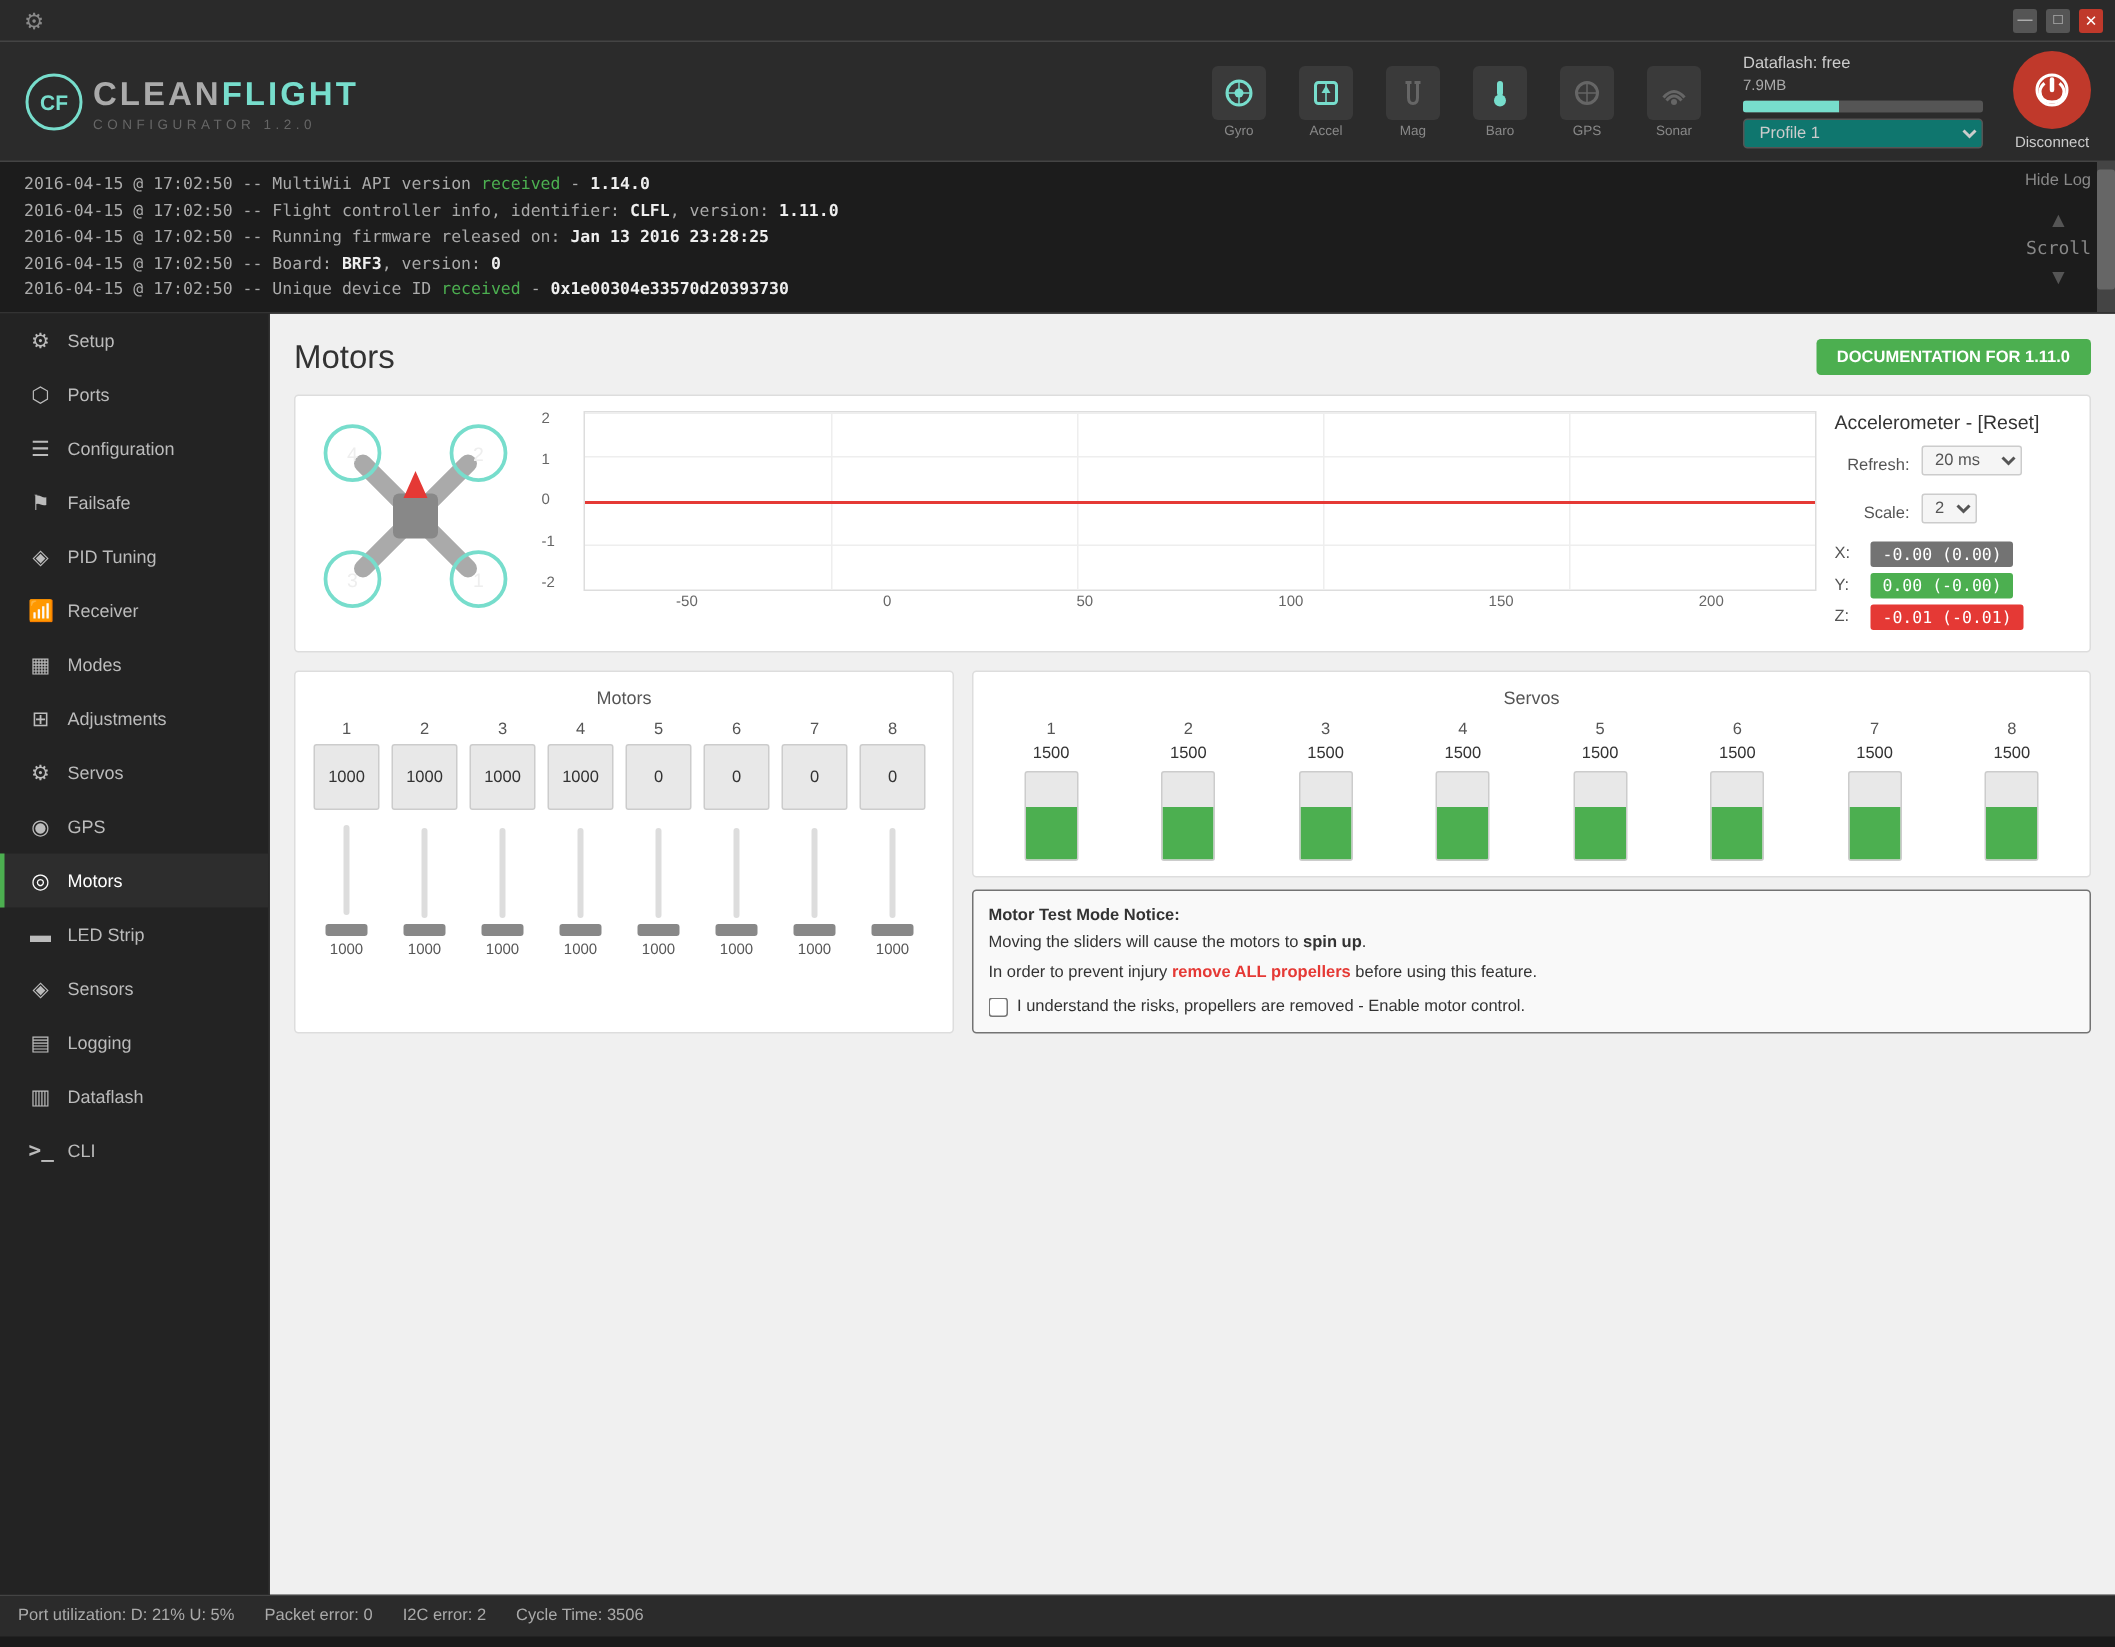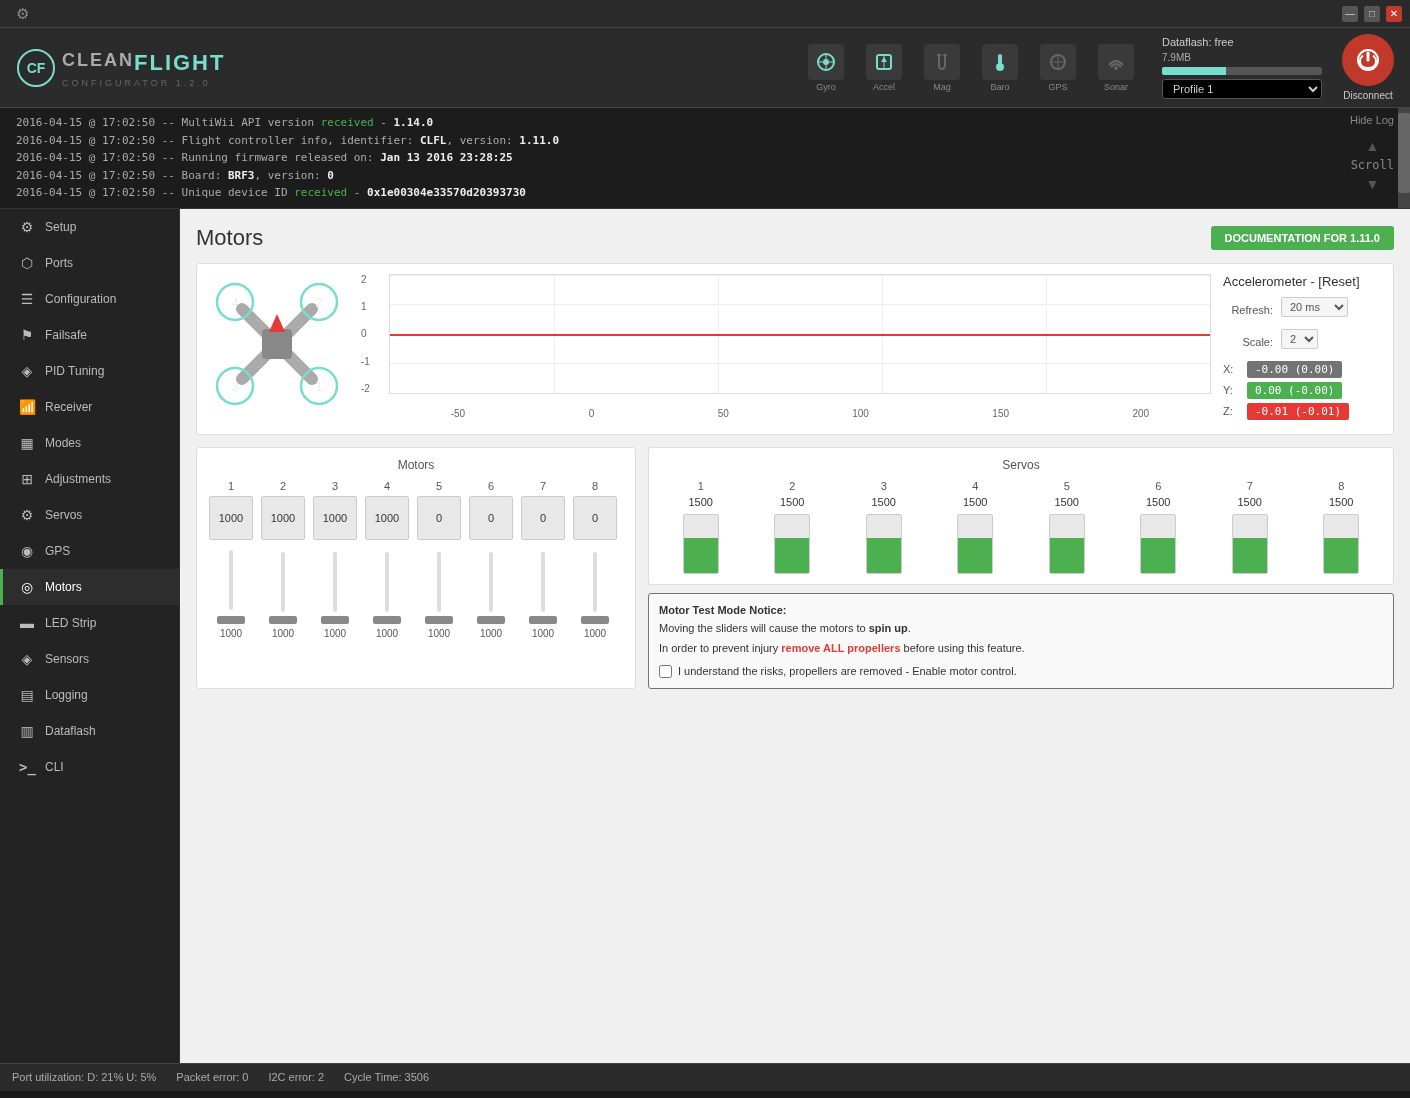--- a/index.html
+++ b/index.html
@@ -9,35 +9,35 @@
     .titlebar { background: #2a2a2a; height: 28px; display: flex; align-items: center; justify-content: flex-end; padding: 0 8px; gap: 6px; border-bottom: 1px solid #444; }
     .titlebar-btn { width: 16px; height: 16px; border-radius: 2px; border: none; cursor: pointer; font-size: 10px; display: flex; align-items: center; justify-content: center; }
     .titlebar-btn.min { background: #555; color: #ccc; }
     .titlebar-btn.max { background: #555; color: #ccc; }
     .titlebar-btn.close { background: #c0392b; color: #fff; }
 
     
     .header { background: #2b2b2b; height: 80px; display: flex; align-items: center; padding: 0 16px; gap: 20px; border-bottom: 1px solid #444; position: relative; }
     .logo { display: flex; flex-direction: column; }
     .logo-img { display: flex; align-items: flex-end; gap: 6px; }
-    .logo-clean { color: #aaa; font-size: 18px; font-weight: bold; letter-spacing: 2px; }
+    .logo-clean { color: #aaa; font-size: 22px; font-weight: bold; letter-spacing: 2px; }
     .logo-flight { color: #7dc; font-size: 22px; font-weight: bold; letter-spacing: 2px; }
     .logo-sub { color: #666; font-size: 9px; letter-spacing: 3px; margin-top: 2px; }
 
     .sensor-group { display: flex; gap: 6px; margin-left: auto; }
     .sensor-item { display: flex; flex-direction: column; align-items: center; width: 52px; }
     .sensor-icon { width: 36px; height: 36px; background: #3a3a3a; border-radius: 4px; display: flex; align-items: center; justify-content: center; color: #999; font-size: 14px; }
     .sensor-icon.active { color: #7dc; }
     .sensor-label { font-size: 9px; color: #888; margin-top: 2px; }
 
     .dataflash-area { display: flex; flex-direction: column; gap: 4px; min-width: 160px; }
     .dataflash-title { color: #ccc; font-size: 11px; }
     .dataflash-bar { height: 8px; background: #555; border-radius: 2px; overflow: hidden; }
     .dataflash-fill { height: 100%; background: #7dc; width: 40%; }
-    .profile-select { background: #000000; color: #ccc; border: 1px solid #555; padding: 2px 6px; border-radius: 3px; font-size: 11px; }
+    .profile-select { background: #0f766e; color: #ccc; border: 1px solid #555; padding: 2px 6px; border-radius: 3px; font-size: 11px; }
 
     .disconnect-btn { display: flex; flex-direction: column; align-items: center; gap: 4px; cursor: pointer; }
     .disconnect-circle { width: 52px; height: 52px; background: #c0392b; border-radius: 50%; display: flex; align-items: center; justify-content: center; color: #fff; font-size: 18px; }
     .disconnect-label { color: #ccc; font-size: 10px; }
 
     
     .log-area { background: #1c1c1c; padding: 6px 16px; border-bottom: 1px solid #333; position: relative; }
     .log-line { color: #aaa; font-size: 11px; line-height: 1.6; font-family: monospace; }
     .log-line .green { color: #4caf50; }
     .log-line .bold { font-weight: bold; color: #eee; }
@@ -372,21 +372,21 @@
 
               <div style="position:absolute;top:0;bottom:0;left:20%;width:1px;background:#eee;"></div>
               <div style="position:absolute;top:0;bottom:0;left:40%;width:1px;background:#eee;"></div>
               <div style="position:absolute;top:0;bottom:0;left:60%;width:1px;background:#eee;"></div>
               <div style="position:absolute;top:0;bottom:0;left:80%;width:1px;background:#eee;"></div>
 
               <div style="position:absolute;top:50%;left:0;right:0;height:2px;background:#e53935;"></div>
             </div>
           </div>
 
-          <div style="display:flex;justify-content:space-around;font-size:10px;color:#666;margin-top:14px;">
+          <div style="display:flex;justify-content:space-around;font-size:10px;color:#666;margin-top:2px;">
             <span>-50</span>
             <span>0</span>
             <span>50</span>
             <span>100</span>
             <span>150</span>
             <span>200</span>
           </div>
         </div>
       </div>
 

